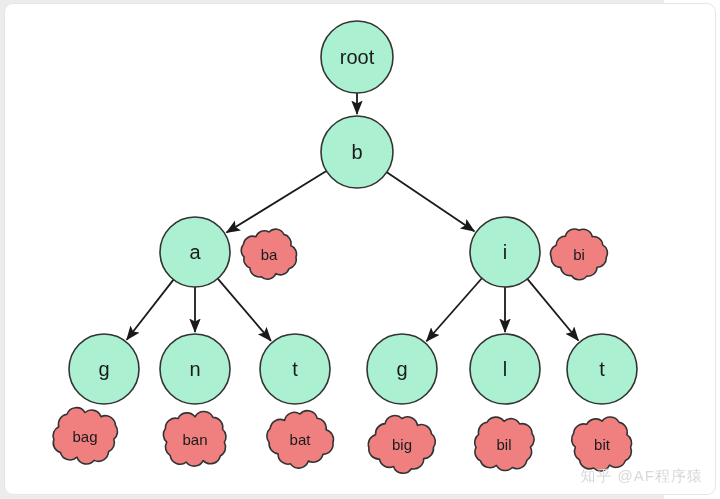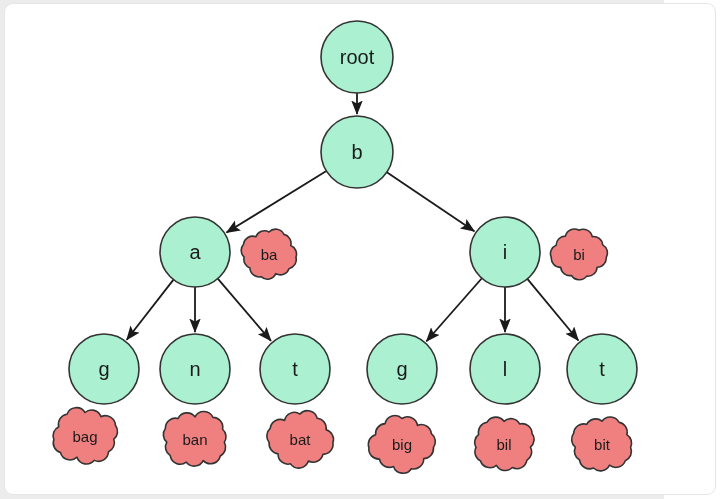--- a/index.html
+++ b/index.html
@@ -152,14 +152,15 @@
             <path d="M 499.00 417.34 A 10.04 10.04 0 0 1 514.60 419.92 A 10.04 10.04 0 0 1 527.04 429.40 A 10.04 10.04 0 0 1 525.45 443.15 A 10.04 10.04 0 0 1 521.83 456.37 A 10.04 10.04 0 0 1 507.36 463.56 A 10.04 10.04 0 0 1 491.42 461.36 A 10.04 10.04 0 0 1 475.47 456.87 A 10.04 10.04 0 0 1 471.03 443.33 A 10.04 10.04 0 0 1 473.66 430.42 A 10.04 10.04 0 0 1 482.10 418.23 A 10.04 10.04 0 0 1 499.00 417.34 Z" fill="#f08080" stroke="#333333" stroke-width="1.6" stroke-linejoin="round"></path>
             <text x="499" y="440" text-anchor="middle" dominant-baseline="central" class="cloud-label">bil</text>
           </g>
           <g>
             <path d="M 597.00 417.19 A 10.04 10.04 0 0 1 613.93 418.20 A 10.04 10.04 0 0 1 621.88 430.60 A 10.04 10.04 0 0 1 625.59 443.40 A 10.04 10.04 0 0 1 620.28 456.69 A 10.04 10.04 0 0 1 604.53 461.21 A 10.04 10.04 0 0 1 588.48 464.02 A 10.04 10.04 0 0 1 574.61 456.06 A 10.04 10.04 0 0 1 570.36 443.17 A 10.04 10.04 0 0 1 568.67 429.29 A 10.04 10.04 0 0 1 581.74 420.35 A 10.04 10.04 0 0 1 597.00 417.19 Z" fill="#f08080" stroke="#333333" stroke-width="1.6" stroke-linejoin="round"></path>
             <text x="597" y="440" text-anchor="middle" dominant-baseline="central" class="cloud-label">bit</text>
           </g>
         </g>
     </svg>
 
+    <div id="watermark">知乎 @AF程序猿</div>
   </div>
 </div>
 
 </body></html>

